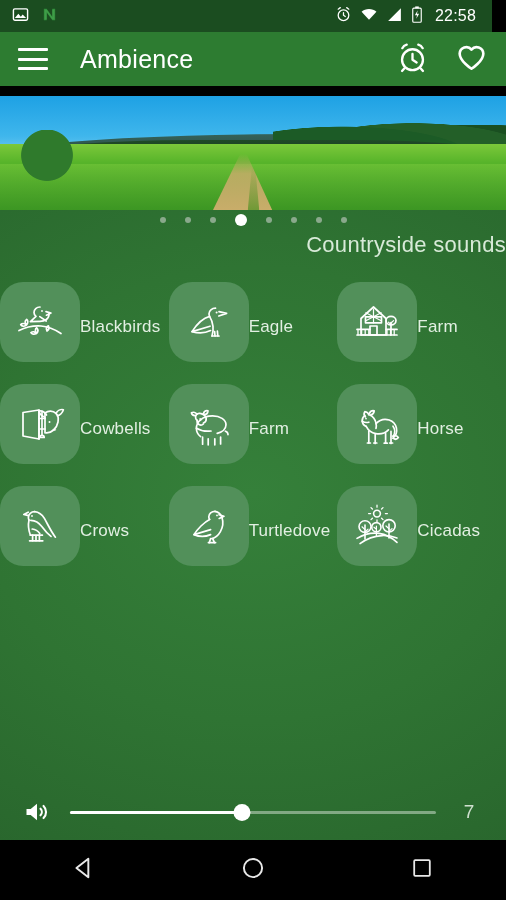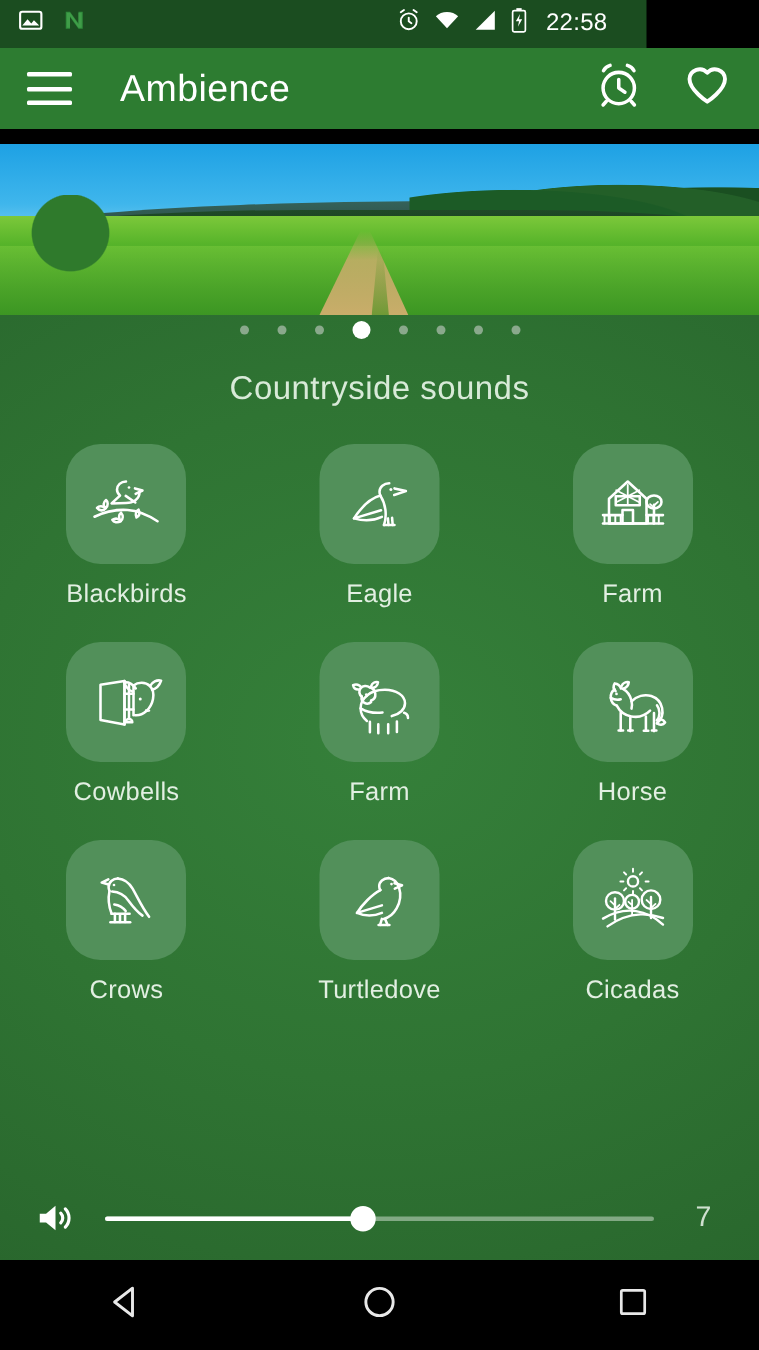--- a/index.html
+++ b/index.html
@@ -6,23 +6,23 @@
   html,body { width:506px; height:900px; }
   body {
     font-family:"Liberation Sans", sans-serif;
     background:#000;
     overflow:hidden;
   }
   #phone { position:relative; width:506px; height:900px; overflow:hidden; }
 
   
   .statusbar{
-    position:absolute; top:0; left:0; width:431px; height:32px;
+    position:absolute; top:0; left:0; width:492px; height:32px;
     background:#1b4d20; display:flex; align-items:center;
-    padding:0 26px 0 12px;
+    padding:0 16px 0 12px;
   }
   .sb-left{ display:flex; align-items:center; gap:12px; }
   .sb-right{ margin-left:auto; display:flex; align-items:center; gap:8px; }
   .sb-time{ color:#fff; font-size:16px; letter-spacing:.2px; margin-left:4px; }
   .sb-ic{ display:block; }
 
   
   .appbar{
     position:absolute; top:32px; left:0; width:506px; height:54px;
     background:#2d7c31; display:flex; align-items:center; padding:0 18px;
@@ -93,29 +93,29 @@
   .dot{ width:6px; height:6px; border-radius:50%; background:#8aa98c; }
   .dot.active{ width:12px; height:12px; background:#ffffff; }
 
   
   .content{
     position:absolute; top:210px; left:0; width:506px; height:630px;
     background:
       radial-gradient(ellipse 120% 80% at 50% 45%, #35803a 0%, #2f7433 45%, #26602a 100%);
   }
   .section-title{
-    text-align:center; color:#d8ead8; font-size:22px; font-weight:400;
-    margin-top:36px; letter-spacing:.3px;
+    text-align:right; color:#d8ead8; font-size:22px; font-weight:400;
+    margin-top:22px; letter-spacing:.3px;
   }
 
   .grid{
     margin-top:24px; display:grid; grid-template-columns:repeat(3,1fr);
     row-gap:22px;
   }
-  .cell{ display:flex; flex-direction:column; align-items:center; }
+  .cell{ display:flex; flex-direction:row; align-items:center; }
   .tile{
     width:80px; height:80px; border-radius:23px;
     background:#52905a;
     display:flex; align-items:center; justify-content:center;
     cursor:pointer;
   }
   .tile svg{ display:block; }
   .cell-label{
     margin-top:10px; color:#e2efe2; font-size:17px; font-weight:400;
     letter-spacing:.2px;

